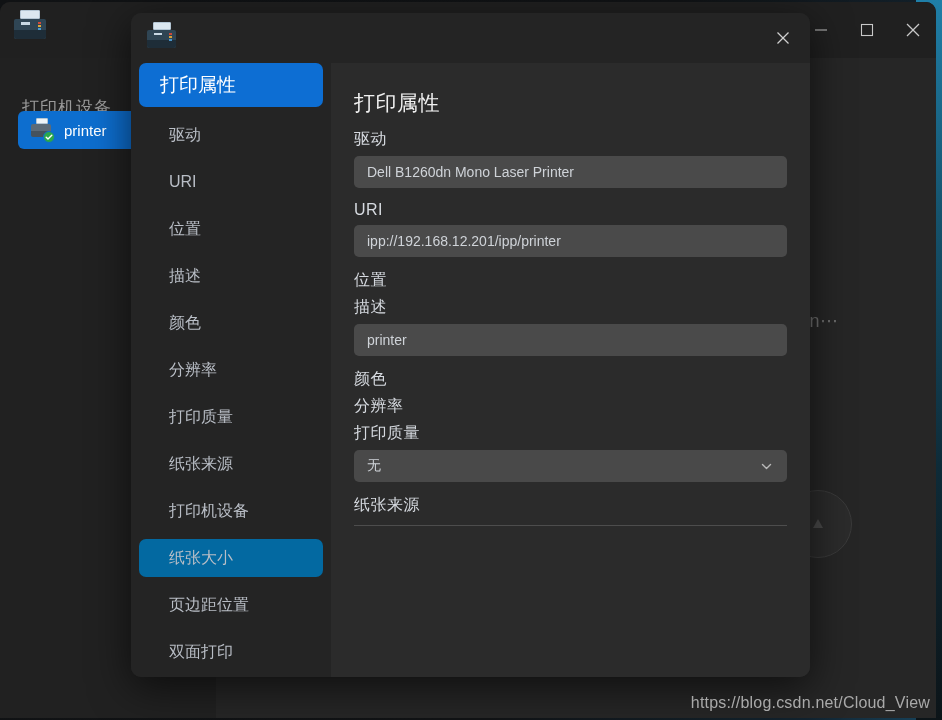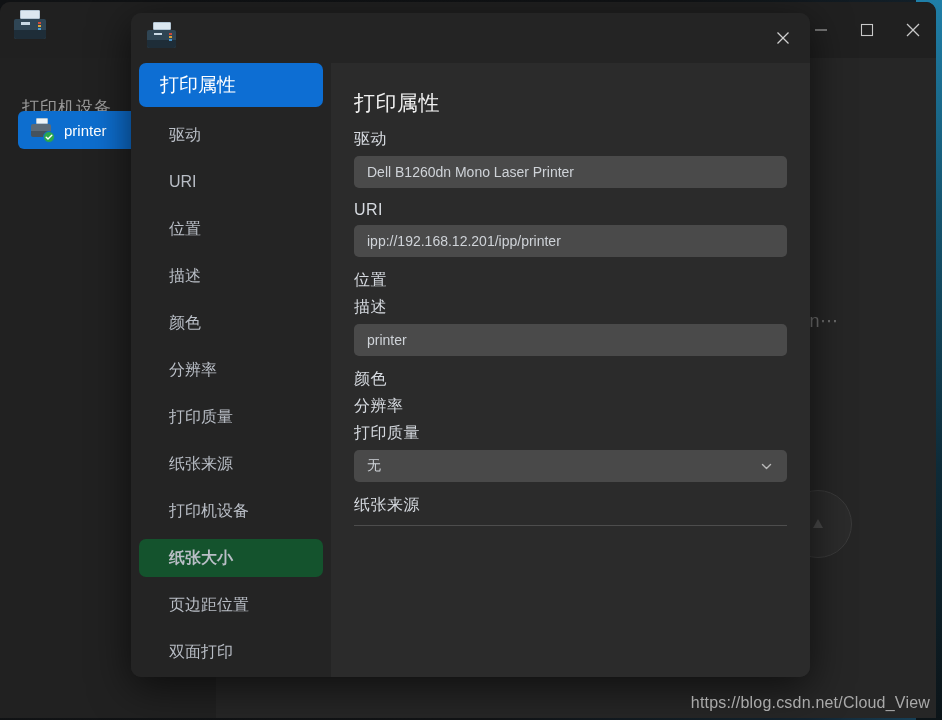--- a/index.html
+++ b/index.html
@@ -171,22 +171,21 @@
     white-space: nowrap;
   }
   .nav-item.is-selected {
     background: #0d6ed3;
     color: #ffffff;
     font-size: 19px;
     padding-left: 21px;
     height: 44px;
   }
   .nav-item.is-hovered {
-    background: #14532d;
-    font-weight: bold;
+    background: #0369a1;
   }
 
   .dialog-body {
     position: absolute;
     left: 200px; top: 50px;
     width: 479px; height: 614px;
     background: #2b2b2b;
     overflow: hidden;
     padding: 0 23px;
   }

